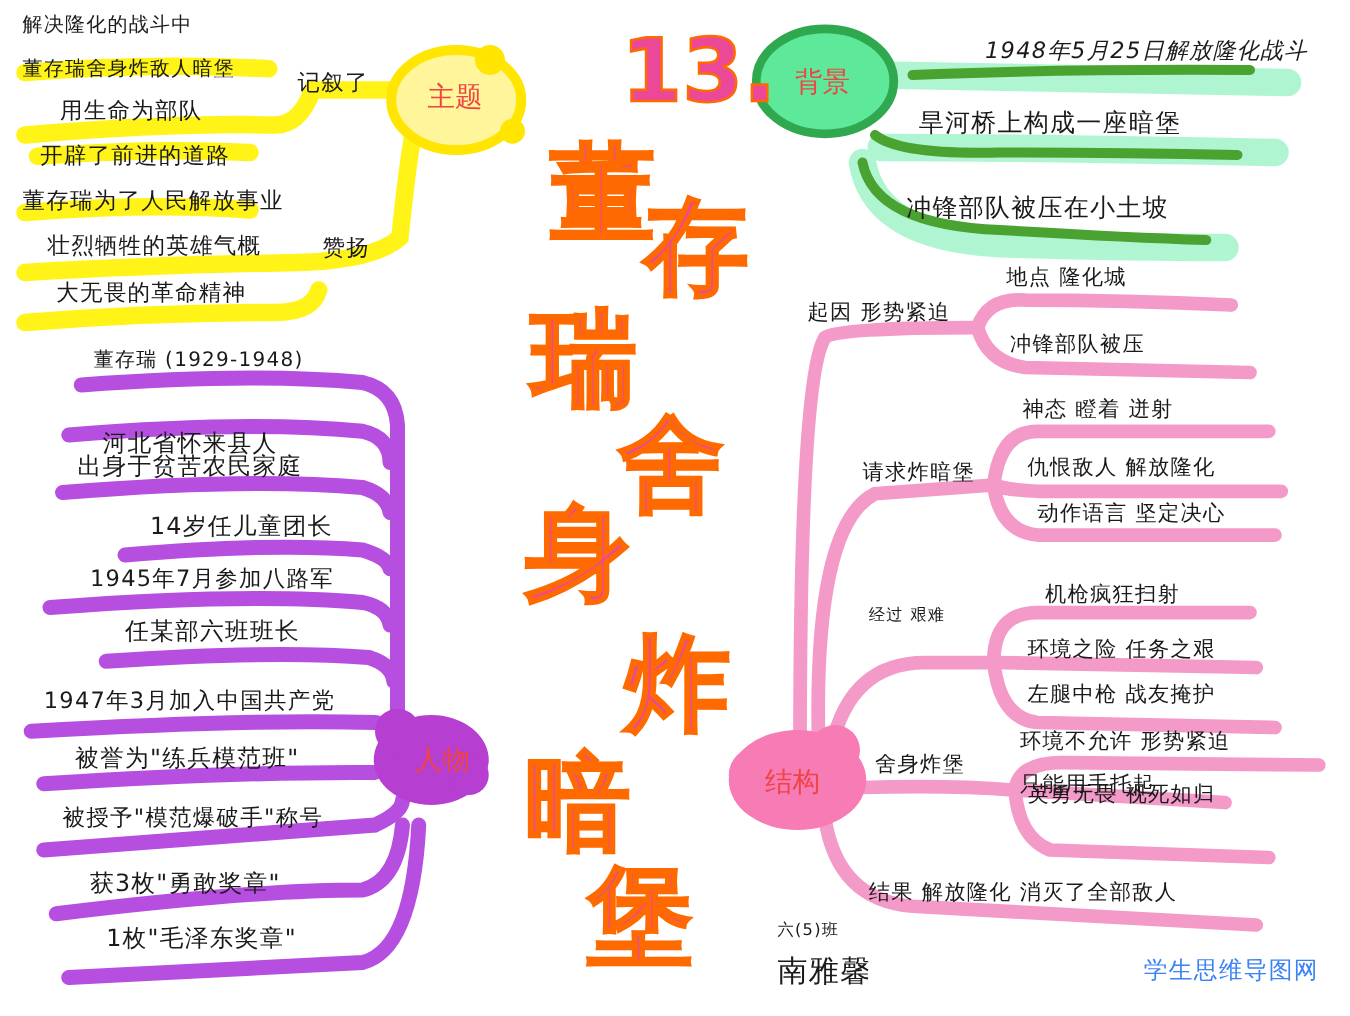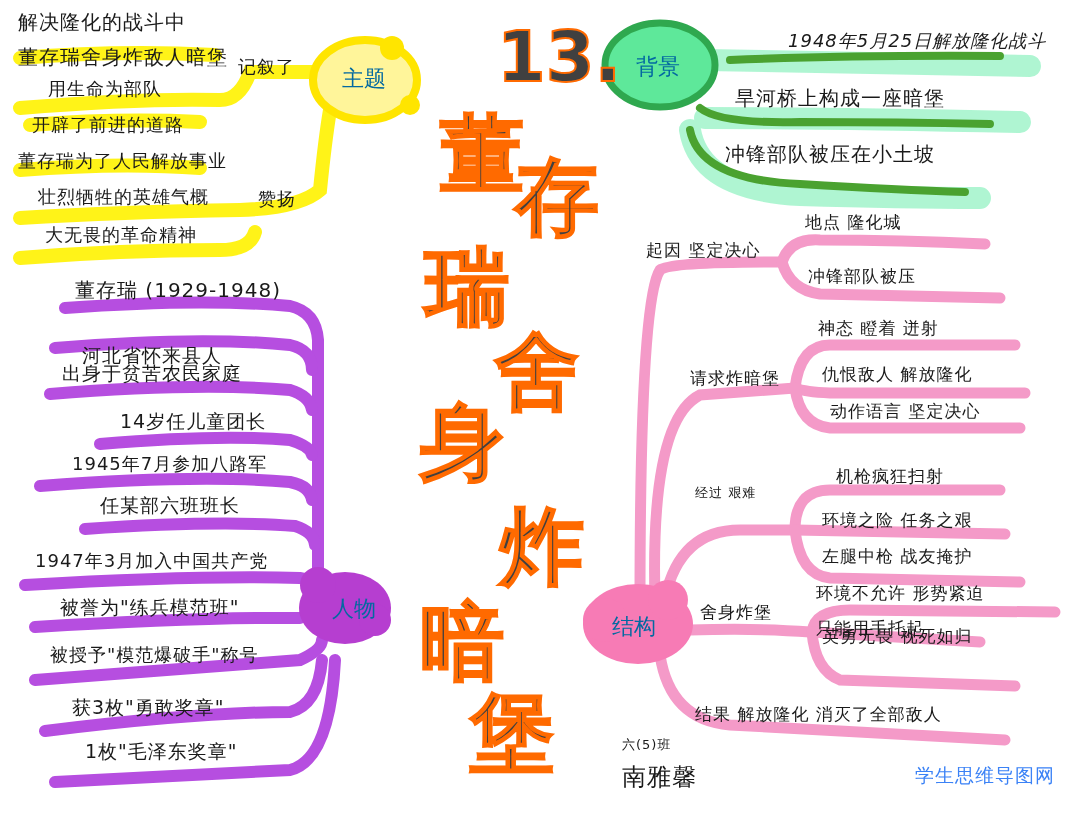--- a/index.html
+++ b/index.html
@@ -1,22 +1,22 @@
 <!DOCTYPE html>
 <html><head>
 <meta charset="utf-8">
 <style>
   html, body { margin:0; padding:0; }
   body { width:1080px; height:813px; background:#ffffff; position:relative; overflow:hidden;
          font-family:"DejaVu Sans", sans-serif; }
   svg.lines { position:absolute; left:0; top:0; width:1080px; height:813px; }
-  .t { position:absolute; color:#1a1a1a; font-size:20px; white-space:nowrap; letter-spacing:1px; line-height:1; }
+  .t { position:absolute; color:#1a1a1a; font-size:16px; white-space:nowrap; letter-spacing:1px; line-height:1; }
   .title-ch { position:absolute; font-family:"DejaVu Sans", sans-serif; font-weight:bold;
-              color:#404040; -webkit-text-stroke:2px #ff6a00; font-size:84px; line-height:1; }
-  .node { position:absolute; font-size:22px; color:#0369a1; line-height:1; }
+              color:#ec4899; -webkit-text-stroke:2px #ff6a00; font-size:84px; line-height:1; }
+  .node { position:absolute; font-size:22px; color:#ef4444; line-height:1; }
   .watermark { position:absolute; left:915px; right:auto; top:763px; font-size:19px; color:#3b82f6; letter-spacing:1px; }
 </style>
 </head>
 <body>
 
 <svg class="lines" viewBox="0 0 1080 813">
 
   <g stroke="#fff200" stroke-width="14" fill="none" stroke-linecap="round" opacity="0.9">
     <path d="M20 58 Q120 50 215 55"></path>
     <path d="M20 108 Q140 98 220 100 Q240 100 250 72 L330 72"></path>
@@ -107,37 +107,37 @@
 <div class="t" style="left:48px;top:80px;font-size:18px;">用生命为部队</div>
 <div class="t" style="left:32px;top:116px;font-size:18px;">开辟了前进的道路</div>
 <div class="t" style="left:258px;top:190px;font-size:18px;">赞扬</div>
 <div class="t" style="left:18px;top:152px;font-size:18px;">董存瑞为了人民解放事业</div>
 <div class="t" style="left:38px;top:188px;font-size:18px;">壮烈牺牲的英雄气概</div>
 <div class="t" style="left:45px;top:226px;font-size:18px;">大无畏的革命精神</div>
 
 <div class="node" style="left:636px;top:56px;">背景</div>
 <div class="t" style="left:788px;top:32px;font-size:18px;font-style:italic;">1948年5月25日解放隆化战斗</div>
 <div class="t" style="left:735px;top:88px;font-size:20px;">旱河桥上构成一座暗堡</div>
-<div class="t" style="left:725px;top:144px;font-size:20px;">冲锋部队被压在小土坡</div>
+<div class="t" style="left:725px;top:156px;font-size:20px;">冲锋部队被压在小土坡</div>
 
 <div class="node" style="left:332px;top:598px;">人物</div>
 <div class="t" style="left:75px;top:280px;">董存瑞 (1929-1948)</div>
 <div class="t" style="left:82px;top:320px;font-size:19px;margin-top:26px;">河北省怀来县人</div>
 <div class="t" style="left:62px;top:364px;font-size:19px;">出身于贫苦农民家庭</div>
 <div class="t" style="left:120px;top:412px;font-size:19px;">14岁任儿童团长</div>
 <div class="t" style="left:72px;top:455px;font-size:18px;">1945年7月参加八路军</div>
 <div class="t" style="left:100px;top:496px;font-size:19px;">任某部六班班长</div>
 <div class="t" style="left:35px;top:552px;font-size:18px;">1947年3月加入中国共产党</div>
 <div class="t" style="left:60px;top:598px;font-size:19px;">被誉为"练兵模范班"</div>
 <div class="t" style="left:50px;top:646px;font-size:18px;">被授予"模范爆破手"称号</div>
 <div class="t" style="left:72px;top:698px;font-size:19px;">获3枚"勇敢奖章"</div>
 <div class="t" style="left:85px;top:742px;font-size:19px;">1枚"毛泽东奖章"</div>
 
 <div class="node" style="left:612px;top:616px;">结构</div>
-<div class="t" style="left:646px;top:242px;font-size:17px;">起因 坚定决心</div>
+<div class="t" style="left:646px;top:242px;font-size:17px;">起因 形势紧迫</div>
 <div class="t" style="left:805px;top:214px;font-size:17px;">地点 隆化城</div>
 <div class="t" style="left:808px;top:268px;font-size:17px;">冲锋部队被压</div>
 <div class="t" style="left:690px;top:370px;font-size:17px;">请求炸暗堡</div>
 <div class="t" style="left:818px;top:320px;font-size:17px;">神态 瞪着 迸射</div>
 <div class="t" style="left:822px;top:366px;font-size:17px;">仇恨敌人 解放隆化</div>
 <div class="t" style="left:830px;top:403px;font-size:17px;">动作语言 坚定决心</div>
 <div class="t" style="left:695px;top:486px;font-size:13px;">经过 艰难</div>
 <div class="t" style="left:836px;top:468px;font-size:17px;">机枪疯狂扫射</div>
 <div class="t" style="left:822px;top:512px;font-size:17px;">环境之险 任务之艰</div>
 <div class="t" style="left:822px;top:548px;font-size:17px;">左腿中枪 战友掩护</div>

